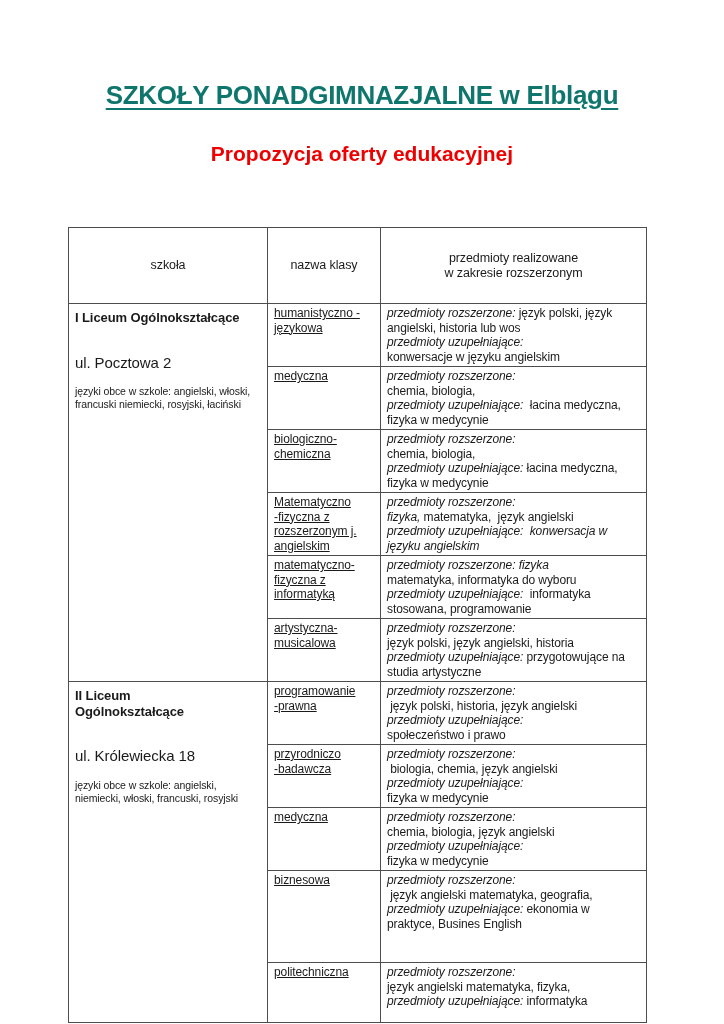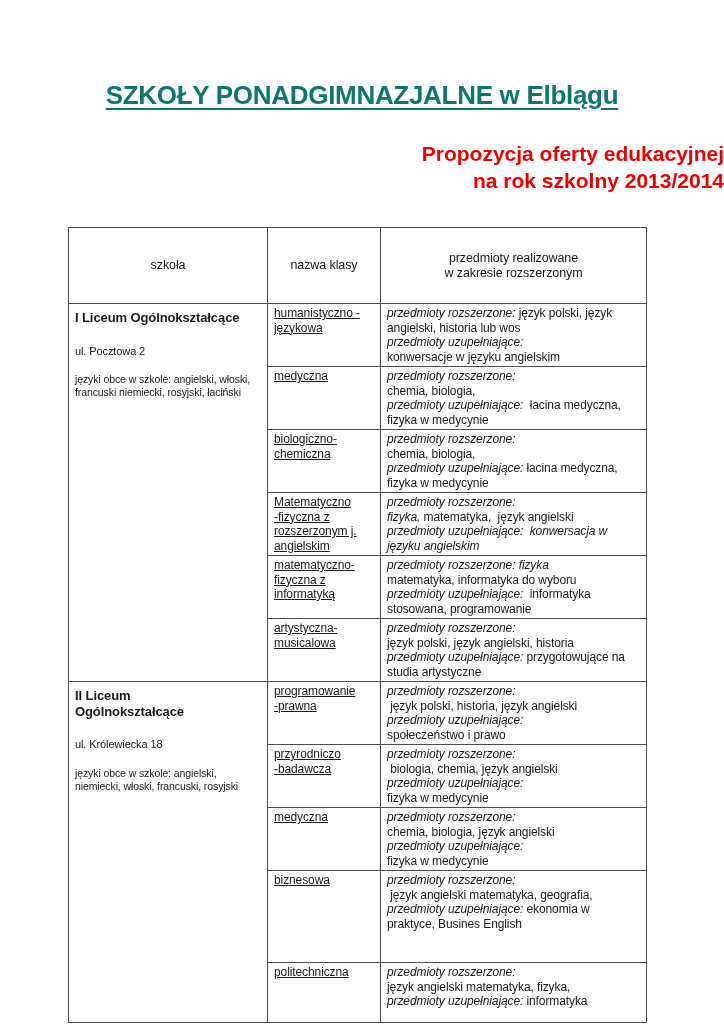--- a/index.html
+++ b/index.html
@@ -10,53 +10,52 @@
     font-family:"Liberation Sans", sans-serif; color:#1a1a1a;
   }
   .doc-title {
     position:absolute; top:80px; left:0; width:100%;
     text-align:center; font-size:26px; font-weight:bold;
     text-decoration:underline; text-decoration-thickness:2px; text-underline-offset:4px;
     letter-spacing:-0.3px;
   }
   .doc-subtitle {
     position:absolute; top:140px; left:0; width:100%;
-    text-align:right; font-size:21px; font-weight:bold; line-height:27px;
+    text-align:center; font-size:21px; font-weight:bold; line-height:27px;
   }
   table.offer {
     position:absolute; left:68px; top:227px; width:578px;
     border-collapse:collapse; table-layout:fixed;
   }
   table.offer td, table.offer th {
     border:1px solid #4d4d4d; vertical-align:top;
     font-size:12px; line-height:14.5px; font-weight:normal;
     letter-spacing:-0.1px; text-align:left;
   }
   tr.head-row { height:76px; }
   tr.head-row th { vertical-align:middle; text-align:center; font-size:12.5px; }
   tr.class-row { height:60px; }
   tr.class-row.tall { height:82px; }
   td.school-cell { padding:6px 15px 4px 6px; }
   .school-name { font-weight:bold; font-size:13px; line-height:15.5px; }
-  .school-address { font-size:11px; margin-top:18px; }
+  .school-address { font-size:15px; margin-top:30px; }
   .school-langs { font-size:10.5px; line-height:13px; margin-top:15px; letter-spacing:-0.1px; }
   td.class-cell { padding:2px 4px 2px 6px;text-decoration:underline; }
   td.subject-cell { padding:2px 4px 2px 6px;margin-left:40px; }
   .line { min-height:14.5px; }
   .seg-i { font-style:italic; }
   .seg-n { font-style:normal; }
 </style>
 </head>
 <body>
 
 <div class="page">
   <div class="doc-title accent" style="color: #0f766e;">SZKOŁY PONADGIMNAZJALNE w Elblągu</div>
   <div class="doc-subtitle accent" style="color: rgb(238, 0, 0);">
     <div>Propozycja oferty edukacyjnej</div>
-    <div>na rok szkolny 2013/2014</div>
   </div>
 
   <table class="offer">
     <colgroup>
       <col style="width:199px">
         <col style="width:113px">
         <col style="width:266px">
     </colgroup>
     <thead>
       <tr class="head-row">

